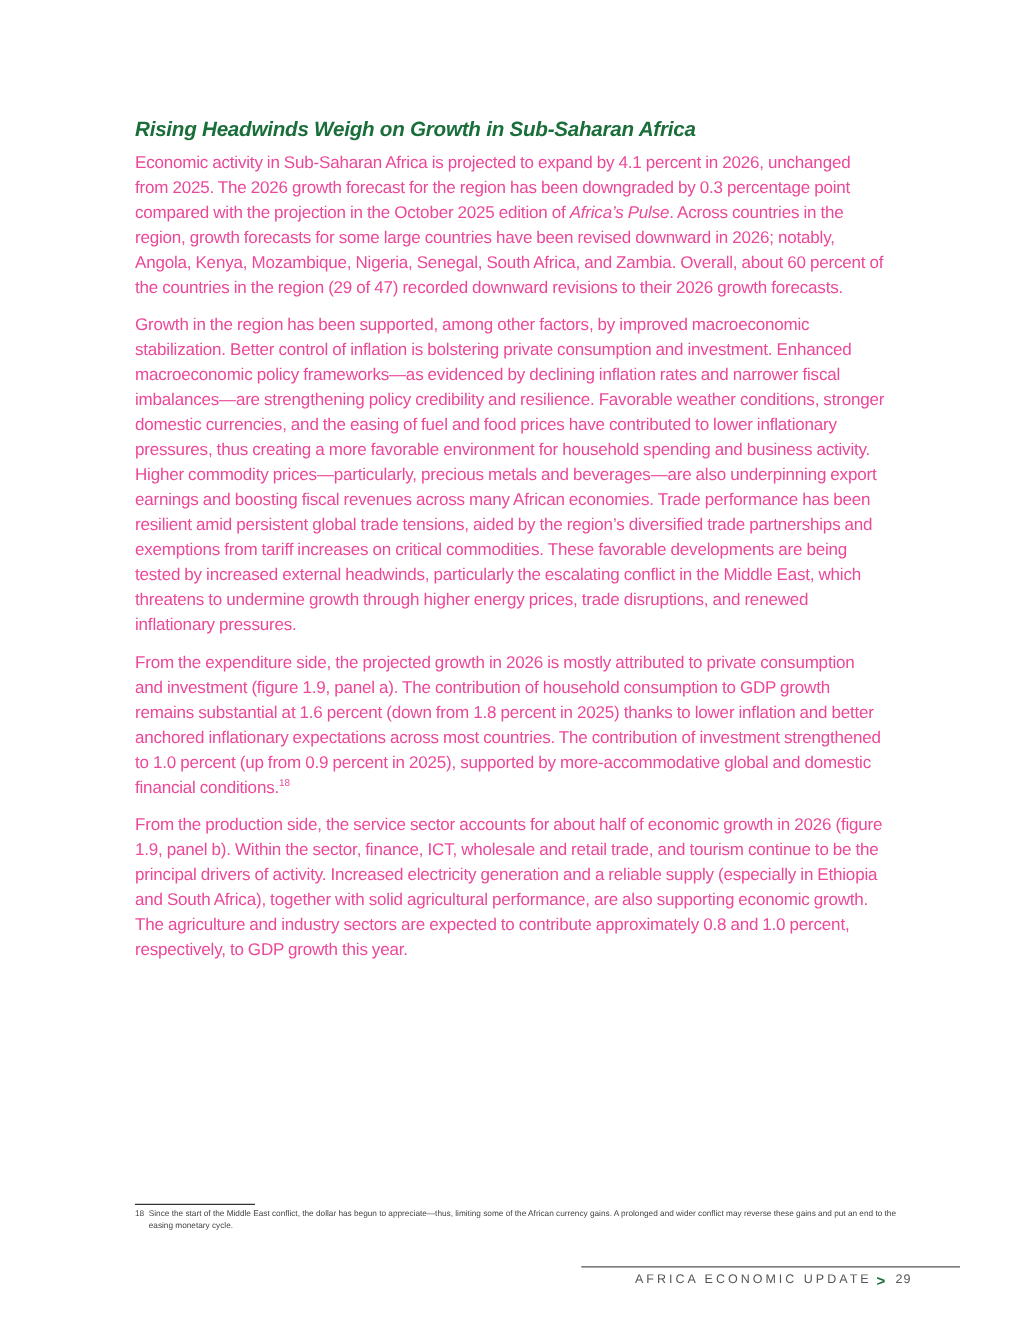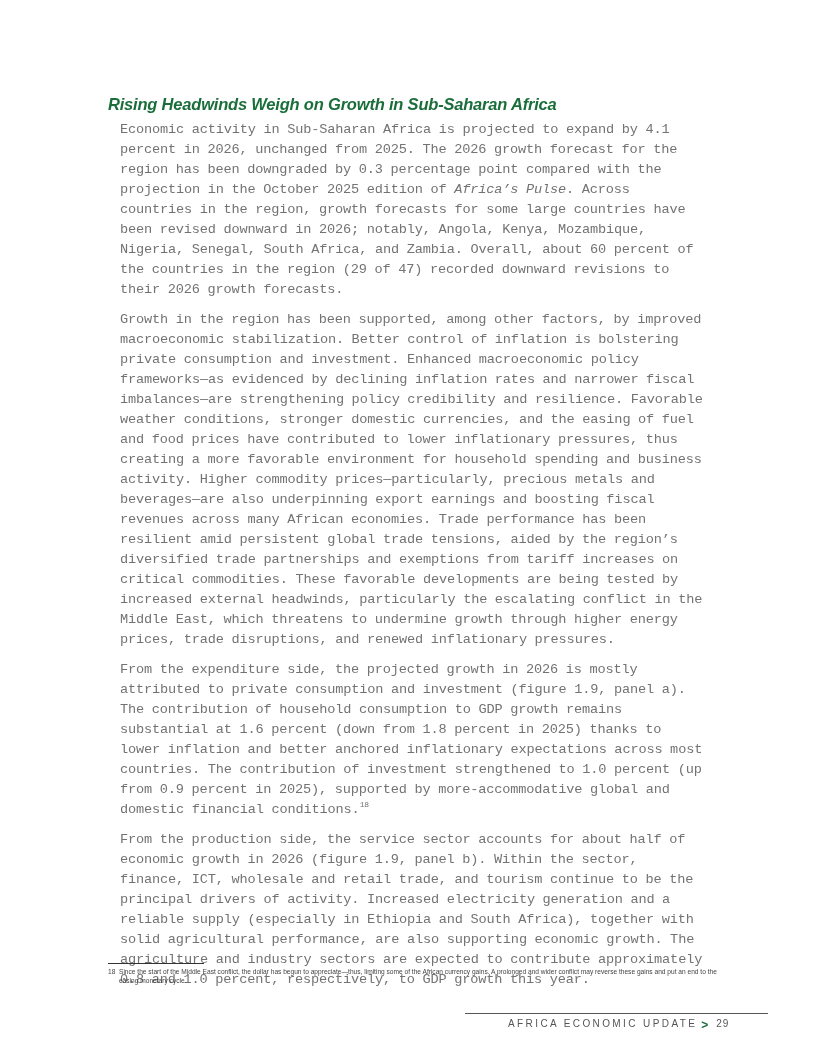--- a/index.html
+++ b/index.html
@@ -10,25 +10,25 @@
       margin: 0 0 4px 0;
       font-family: "Liberation Sans", sans-serif;
       font-style: italic;
       font-weight: bold;
       font-size: 16.5px;
       color: #1a6e3a;
       line-height: 24px;
       letter-spacing: -0.2px;
     }
     p {
-      margin: 0 0 10px 12px;
-      font-family: Liberation Mono, monospace;
+      margin: 0 0 10px 0;
+      font-family: Liberation Sans, sans-serif;
       font-size: 13.6px;
       line-height: 20px;
-      color: #737373;
+      color: #ec4899;
       letter-spacing: -0.15px;
       word-spacing: -0.3px;
     }
     sup { font-size: 8px; line-height: 0; vertical-align: super; }
     .footnote-rule { position: absolute; left: 108px; top: 963px; width: 96px; height: 1px; background: #333; }
     .footnote {
       position: absolute; left: 108px; top: 967px; width: 610px;
       font-family: "Liberation Sans", sans-serif;
       font-size: 6.6px; line-height: 9px; color: #444;
       display: flex;

